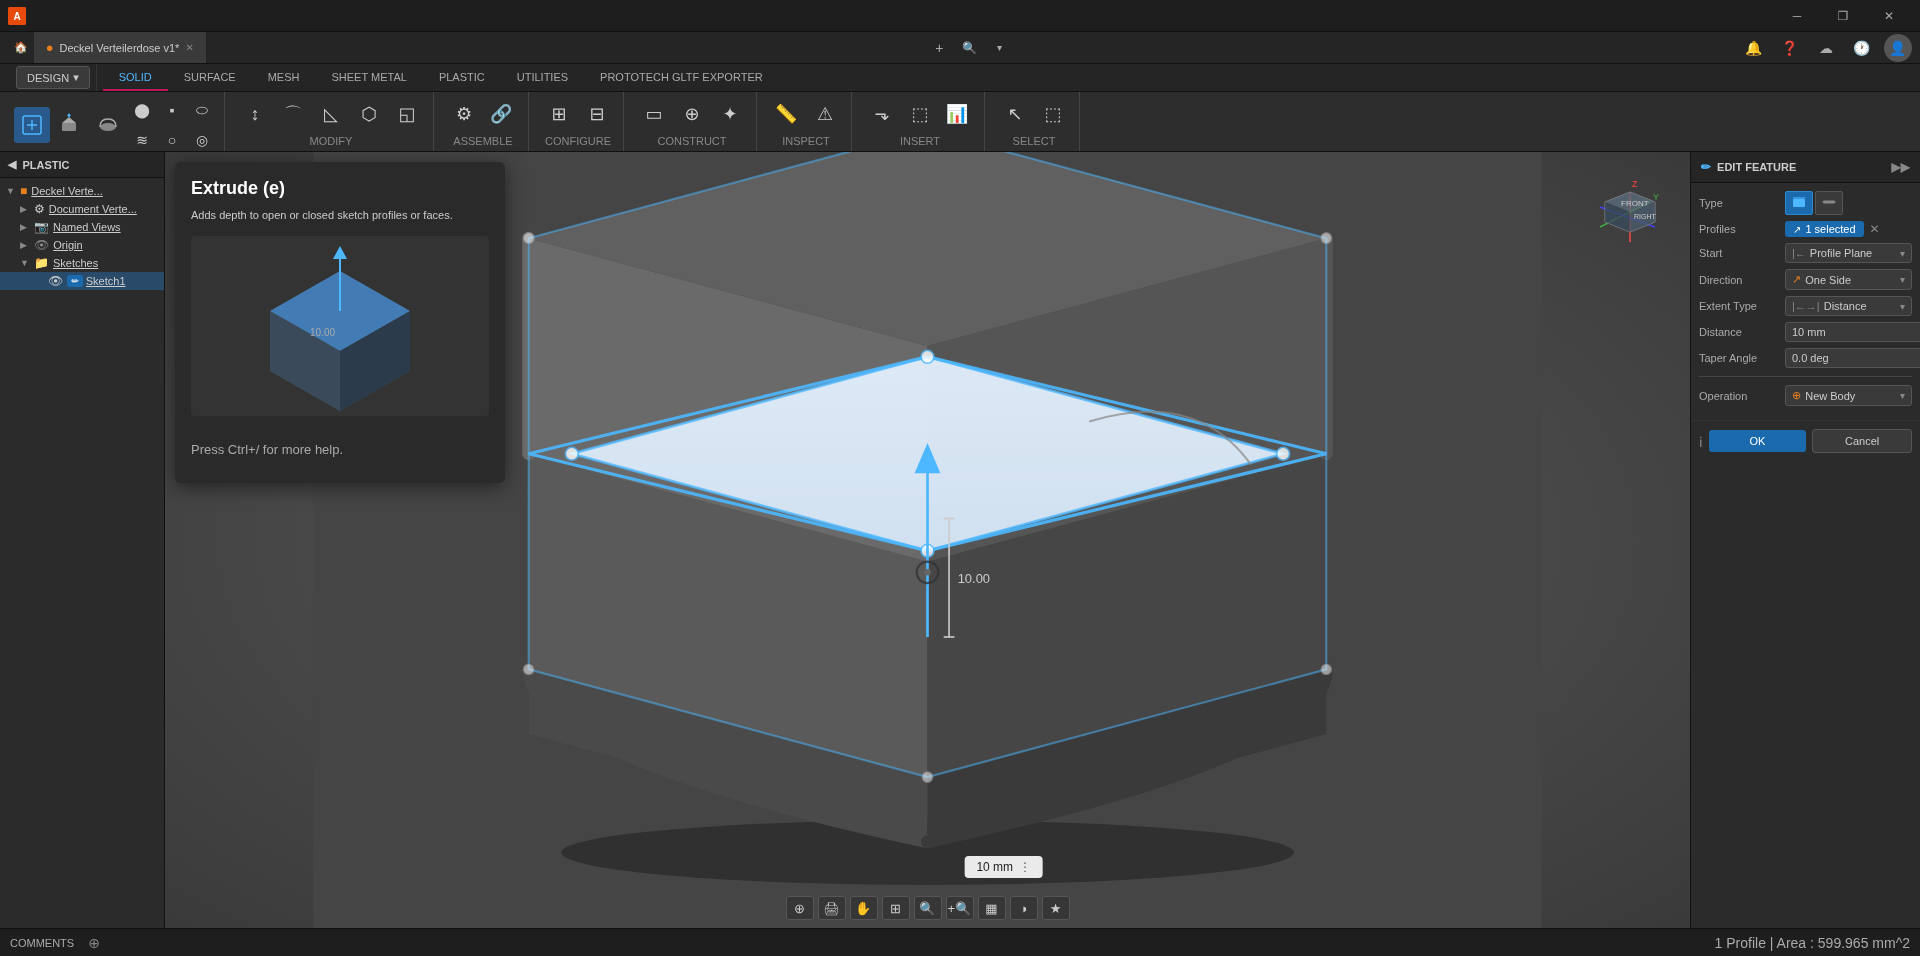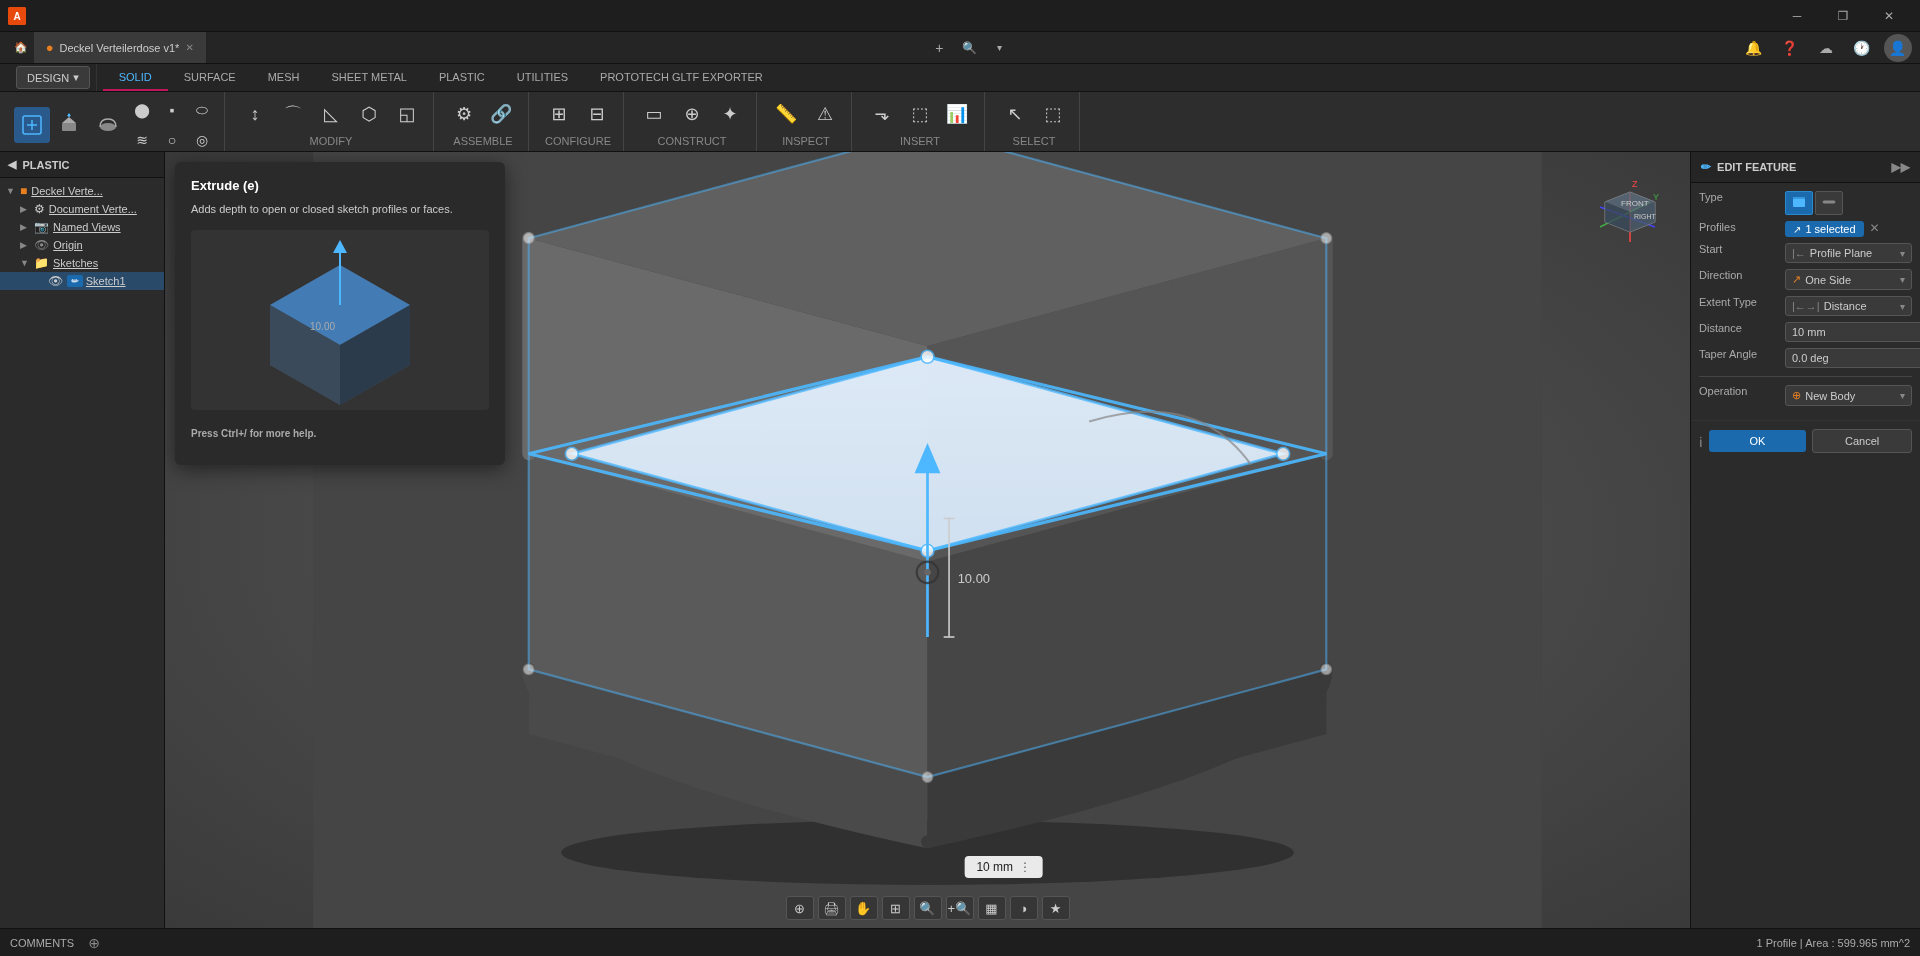--- a/index.html
+++ b/index.html
@@ -159,23 +159,23 @@
       position: absolute;
       top: 10px;
       left: 10px;
       width: 330px;
       background: #2a2a2a;
       border-radius: 6px;
       padding: 16px;
       z-index: 100;
       box-shadow: 0 4px 20px rgba(0,0,0,0.5);
     }
-    #tooltip-panel h3 { color: #fff; font-size: 13px; margin-bottom: 8px; }
+    #tooltip-panel h3 { color: #fff; font-size: 18px; margin-bottom: 8px; }
     #tooltip-panel p { color: #ccc; font-size: 11px; line-height: 1.5; margin-bottom: 8px; }
-    #tooltip-panel .hotkey { color: #aaa; font-size: 10px; margin-top: 16px; font-weight: bold; }
+    #tooltip-panel .hotkey { color: #aaa; font-size: 13px; margin-top: 24px; }
 
     
     #tooltip-illustration {
       margin-top: 12px;
       height: 180px;
       background: #333;
       border-radius: 4px;
       display: flex;
       align-items: center;
       justify-content: center;
@@ -224,20 +224,21 @@
       border-bottom: 1px solid #111;
       font-size: 11px;
       font-weight: bold;
       color: #ccc;
     }
     .panel-collapse-btn { color: #888; cursor: pointer; font-size: 12px; }
 
     #feature-form { padding: 8px; }
     .form-row {
       display: flex;
+      align-items: center;
       margin-bottom: 6px;
       gap: 6px;
     }
     .form-label { width: 80px; font-size: 11px; color: #aaa; flex-shrink: 0; }
     .type-btn-group { display: flex; gap: 2px; }
     .type-btn {
       width: 28px; height: 24px;
       background: #3a3a3a;
       border: 1px solid #555;
       border-radius: 2px;
@@ -317,21 +318,21 @@
       height: 28px;
       background: #1e1e1e;
       border-top: 1px solid #111;
       display: flex;
       align-items: center;
       padding: 0 10px;
       gap: 10px;
     }
     .comments-label { font-size: 11px; color: #aaa; }
     .comments-add { color: #888; cursor: pointer; font-size: 14px; margin-left: 4px; }
-    .status-text { margin-left: auto; font-size: 11px; color: #aaa; }
+    .status-text { margin-left: auto; font-size: 14px; color: #aaa; }
 
     
     #viewport-toolbar {
       position: absolute;
       bottom: 8px;
       left: 50%;
       transform: translateX(-50%);
       display: flex;
       gap: 4px;
       align-items: center;

